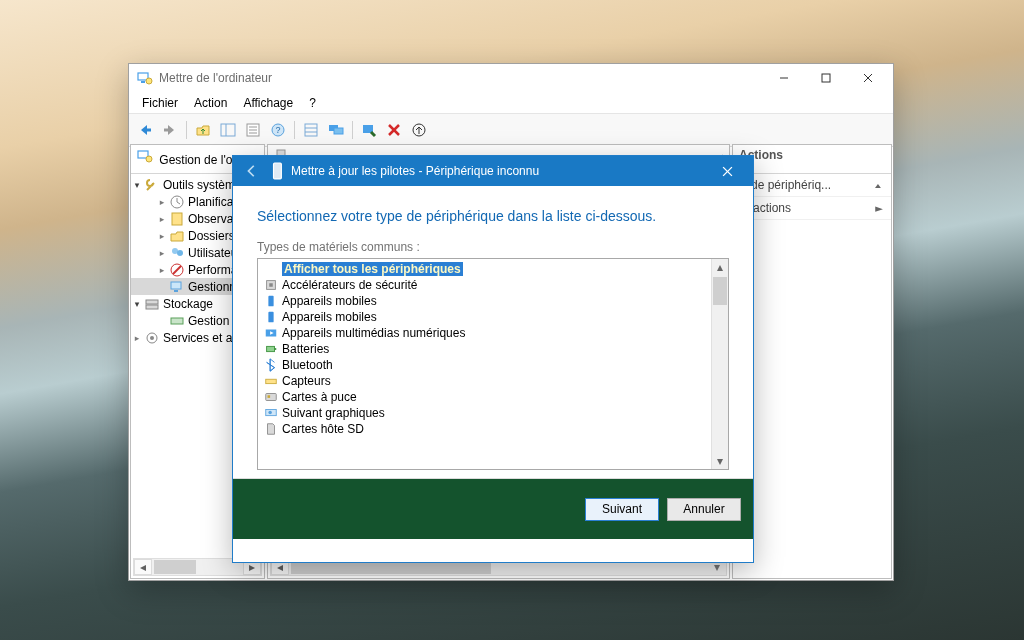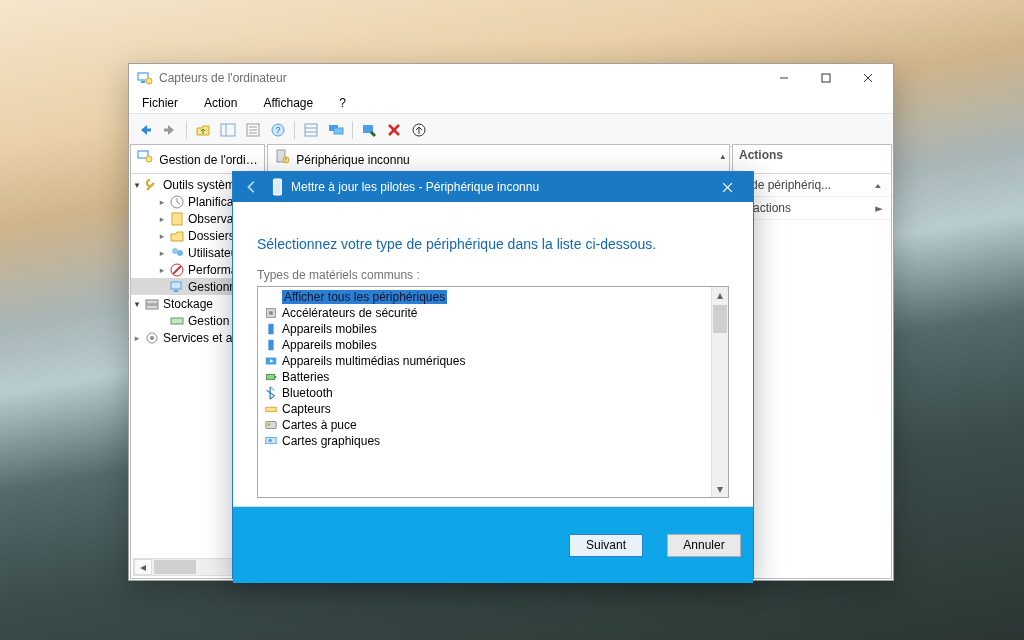--- a/index.html
+++ b/index.html
@@ -7,21 +7,21 @@
   .desktop{position:absolute;inset:0;background:
     linear-gradient(170deg,#f6e6cc 0%,#e9d0a8 18%,#cfb48b 28%,#a8b5b6 40%,#b9cdd0 48%,#556a6c 60%,#3a4c4b 74%,#2b3633 100%);}
   
   .win{position:absolute;background:#fff;border:1px solid #a0a0a0;box-shadow:0 10px 30px rgba(0,0,0,.25);}
   .titlebar{height:28px;display:flex;align-items:center;padding:0 4px 0 8px;background:#fff;}
   .titlebar .appicon{width:16px;height:16px;margin-right:6px;}
   .titlebar .title{flex:0 0 auto;color:#6d6d6d;}
   .titlebar .spacer{flex:1;}
   .winbtn{width:42px;height:28px;display:flex;align-items:center;justify-content:center;color:#333;}
   .winbtn svg{width:10px;height:10px;}
-  .menubar{height:21px;padding:0 6px;display:flex;align-items:center;gap:12px;border-bottom:1px solid #e5e5e5;}
+  .menubar{height:21px;padding:0 6px;display:flex;align-items:center;gap:2px;border-bottom:1px solid #e5e5e5;}
   .menuitem{padding:2px 7px;}
   .toolbar{height:28px;padding:2px 4px;display:flex;align-items:center;gap:1px;border-bottom:1px solid #d9d9d9;background:#f8f8f8;}
   .tbtn{width:22px;height:22px;display:flex;align-items:center;justify-content:center;border:1px solid transparent;}
   .tbtn svg{width:16px;height:16px;}
   .sep{width:1px;height:18px;background:#cfcfcf;margin:0 3px;}
   
   .workarea{position:absolute;top:79px;left:0;right:0;bottom:0;display:flex;}
   .panel{border:1px solid #bdbdbd;background:#fff;margin:1px;}
   .leftpanel{width:133px;display:flex;flex-direction:column;position:relative;}
   .centerpanel{flex:1;display:flex;flex-direction:column;position:relative;}
@@ -45,31 +45,31 @@
   .hscroll .thumb{height:14px;background:#cfcfcf;margin-left:2px;}
   
   .modal{position:absolute;background:#fff;border:1px solid #207cc8;box-shadow:0 8px 28px rgba(0,0,0,.28);}
   .modal .mtitle{height:30px;background:#1979c5;color:#fff;display:flex;align-items:center;padding:0 6px 0 6px;}
   .back{width:26px;height:26px;display:flex;align-items:center;justify-content:center;color:#bcdcf2;}
   .mtitle .micon{width:18px;height:18px;margin:0 4px;display:flex;align-items:center;justify-content:center;}
   .mtitle .mtext{flex:0 0 auto;}
   .mtitle .mspacer{flex:1;}
   .mclose{width:40px;height:26px;display:flex;align-items:center;justify-content:center;color:#fff;}
   .mbody{padding:18px 24px 8px 24px;}
-  .heading{color:#1268b3;font-size:14px;margin:16px 0 16px 0;}
+  .heading{color:#1268b3;font-size:14px;margin:4px 0 16px 0;}
   .subhead{color:#737373;margin-bottom:4px;}
   .listbox{border:1px solid #a8a8a8;height:210px;position:relative;}
   .listinner{position:absolute;inset:0 16px 0 0;overflow:hidden;padding:2px;}
   .lrow{display:flex;align-items:center;height:16px;padding:0 2px;}
   .lrow .licon{width:18px;height:16px;display:inline-flex;align-items:center;justify-content:center;margin-right:2px;}
-  .lrow.selected span.ltext{background:#2a7fd4;color:#0f172a;padding:0 2px;}
+  .lrow.selected span.ltext{background:#2a7fd4;color:#fef9c3;padding:0 2px;font-weight:bold;}
   .vscroll{position:absolute;top:0;right:0;bottom:0;width:16px;background:#f0f0f0;border-left:1px solid #e0e0e0;display:flex;flex-direction:column;align-items:center;}
   .vscroll .sarrow{width:14px;height:16px;display:flex;align-items:center;justify-content:center;color:#666;}
   .vscroll .sthumb{flex:0 0 auto;height:28px;width:14px;background:#cfcfcf;margin-top:2px;}
-  .mfooter{height:44px;border-top:1px solid #dcdcdc;background:#0ea5e9;display:flex;align-items:center;justify-content:flex-end;gap:24px;padding:16px 12px;}
+  .mfooter{height:44px;border-top:1px solid #dcdcdc;background:#14532d;display:flex;align-items:center;justify-content:flex-end;gap:8px;padding:8px 12px;}
   .btn{min-width:74px;height:23px;background:#e9e9e9;border:1px solid #adadad;padding:0 12px;font:inherit;display:inline-flex;align-items:center;justify-content:center;}
   .btn.primary{border:1px solid #2a7fd4;background:#e9f2fb;}
   
   .ic-monitor{fill:none;stroke:#4aa0e8;stroke-width:1.2;}
   .caret{font-size:9px;color:#5a5a5a;position:absolute;right:4px;top:6px;}
 </style>
 </head>
 <body>
 
 <div class="desktop"></div>
@@ -77,21 +77,21 @@
 <div class="win" style="left:128px;top:63px;width:764px;height:516px;">
 
   <div class="titlebar">
     <span class="appicon">
       <svg viewBox="0 0 16 16">
           <rect x="1" y="3" width="10" height="7" class="ic-monitor"></rect>
           <rect x="4" y="11" width="4" height="2" fill="#4aa0e8"></rect>
           <circle cx="12" cy="11" r="3" fill="#ffe67a" stroke="#caa93a"></circle>
         </svg>
     </span>
-    <span class="title">Capteurs de l'ordinateur</span>
+    <span class="title">Mettre de l'ordinateur</span>
     <span class="spacer"></span>
     <div class="winbtn">
         <svg viewBox="0 0 10 10">
           <line x1="1" y1="5" x2="9" y2="5" stroke="#333"></line>
         </svg>
       </div>
     <div class="winbtn">
         <svg viewBox="0 0 10 10">
           <rect x="1" y="1" width="8" height="8" fill="none" stroke="#333"></rect>
         </svg>
@@ -335,21 +335,21 @@
         <span class="arrow">▲</span>
       </div>
       <div class="rightitem" style="padding-left:20px">
         <span>actions</span>
         <span class="arrow">▶</span>
       </div>
     </div>
   </div>
 </div>
 
-<div class="modal" style="left:232px;top:171px;width:520px;height:406px;">
+<div class="modal" style="left:232px;top:155px;width:520px;height:406px;">
   <div class="mtitle">
     <div class="back">
         <svg width="14" height="14" viewBox="0 0 16 16">
           <path d="M10 2 L4 8 L10 14" stroke="#bcdcf2" stroke-width="2" fill="none"></path>
         </svg>
       </div>
     <span class="micon">
         <svg viewBox="0 0 16 16">
           <rect x="4" y="1" width="7" height="14" rx="1" fill="#dfeaf4" stroke="#fff"></rect>
         </svg>
@@ -442,21 +442,29 @@
             </span>
             <span class="ltext">Cartes à puce</span>
           </div>
           <div class="lrow">
             <span class="licon">
               <svg width="14" height="14" viewBox="0 0 16 16">
                 <rect x="2" y="4" width="12" height="7" fill="#cfe6f8" stroke="#5aa2dd"></rect>
                 <circle cx="7" cy="7.5" r="2" fill="#5aa2dd"></circle>
               </svg>
             </span>
-            <span class="ltext">Cartes graphiques</span>
+            <span class="ltext">Suivant graphiques</span>
+          </div>
+          <div class="lrow">
+            <span class="licon">
+              <svg width="14" height="14" viewBox="0 0 16 16">
+                <path d="M4 2h6l2 2v10H4z" fill="#d9d9d9" stroke="#888"></path>
+              </svg>
+            </span>
+            <span class="ltext">Cartes hôte SD</span>
           </div>
         </div>
       <div class="vscroll">
         <div class="sarrow">▴</div>
         <div class="sthumb"></div>
         <div style="flex:1"></div>
         <div class="sarrow">▾</div>
       </div>
     </div>
   </div>

